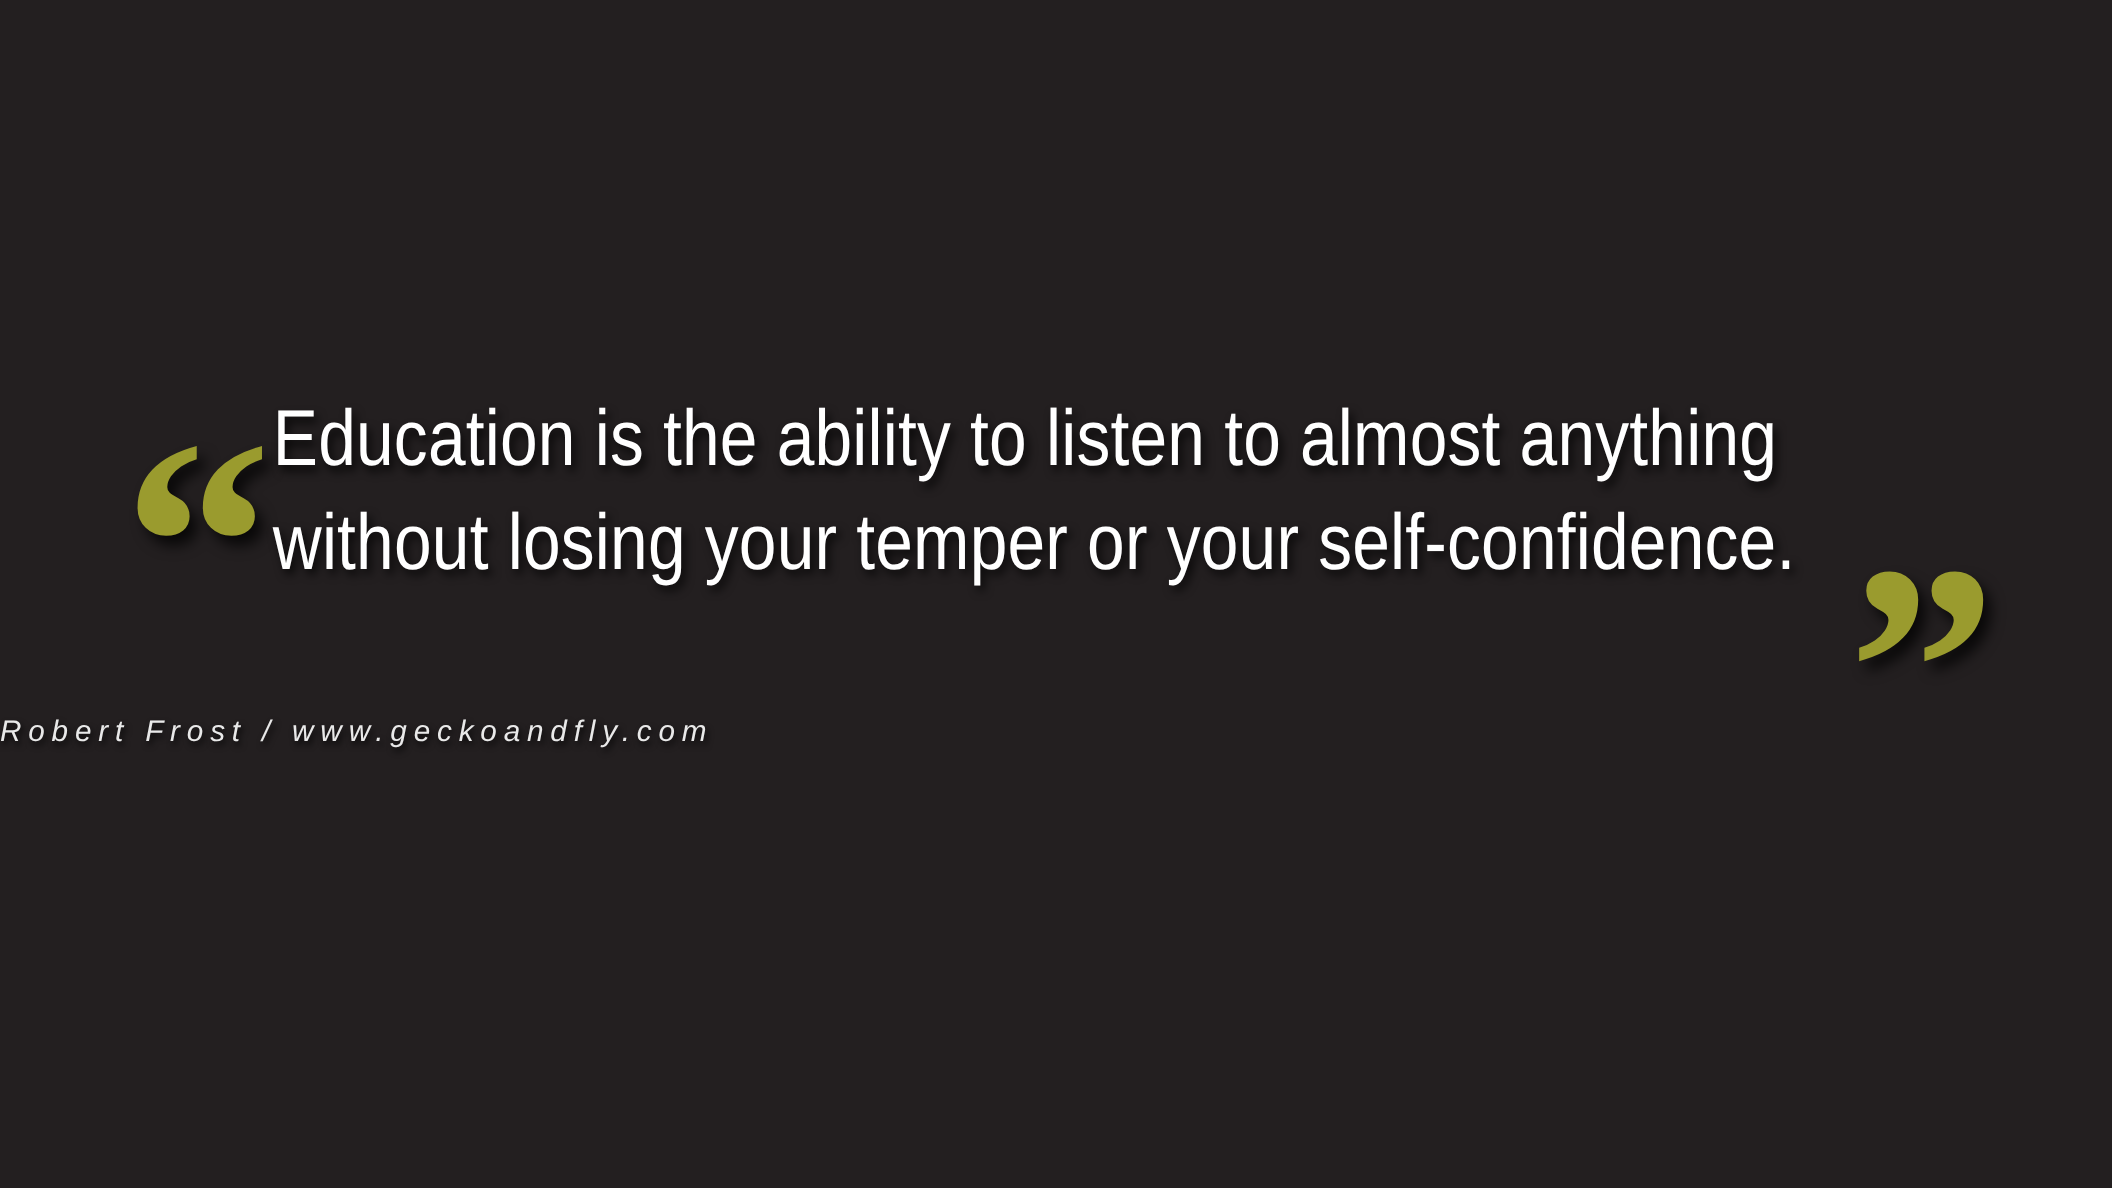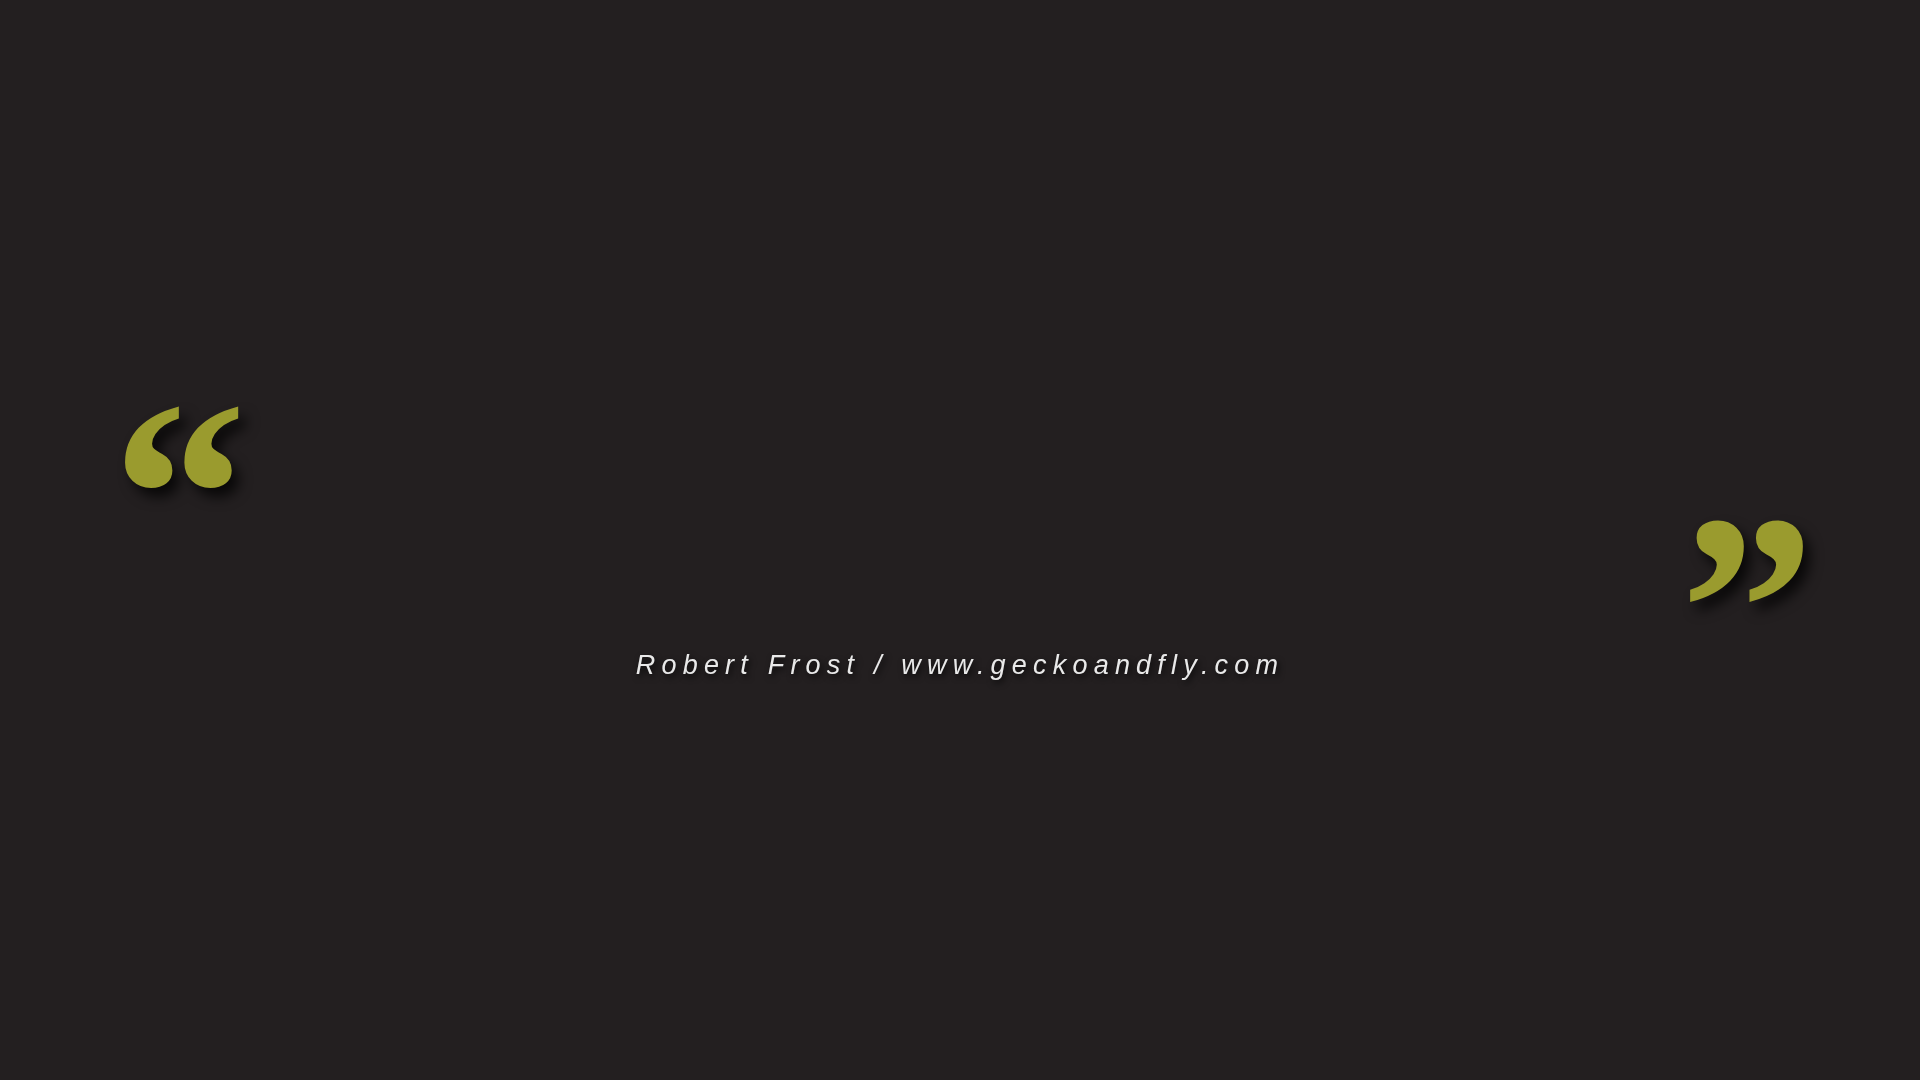--- a/index.html
+++ b/index.html
@@ -72,40 +72,44 @@
     transform: scaleX(0.855);
     transform-origin: left center;
   }
 
   
   .attribution {
     position: absolute;
     left: 0;
     top: 650px;
     width: 1920px;
-    text-align: center;
+    text-align: left;
     color: #e9e9e9;
     font-family: "Liberation Sans", sans-serif;
     font-style: italic;
     font-size: 27px;
     font-weight: 400;
     letter-spacing: 6.2px;
     text-shadow: 2px 3px 6px rgba(0,0,0,0.8);
     white-space: nowrap;
   }
 </style>
 </head>
 <body>
 
 <div id="poster">
 
   <div class="quote-block">
 
     <span class="quote-mark quote-mark--open">“</span>
 
+    <div class="quote-lines">
+      <div class="quote-line">Education is the ability to listen to almost anything</div>
+      <div class="quote-line">without losing your temper or your self-confidence.</div>
+    </div>
 
     <span class="quote-mark quote-mark--close">”</span>
 
   </div>
 
   <div class="attribution">Robert Frost / www.geckoandfly.com</div>
 
 </div>
 
 </body></html>

